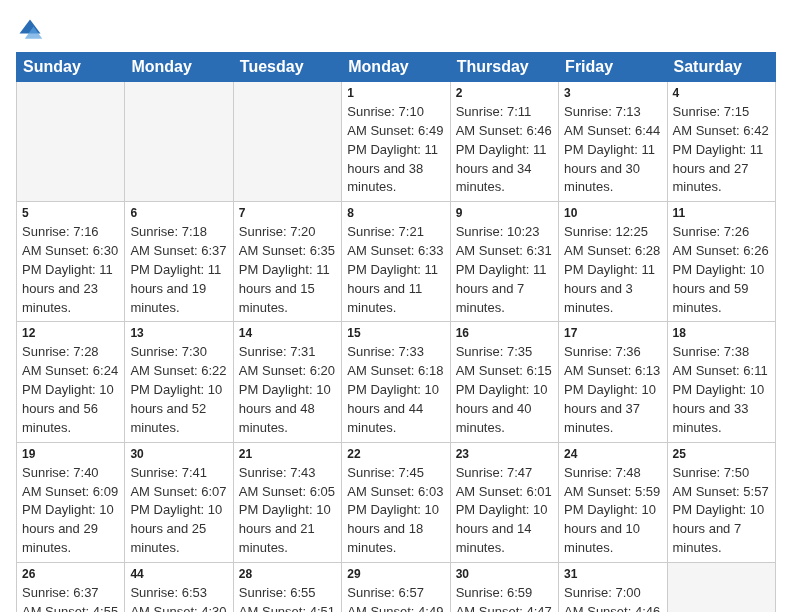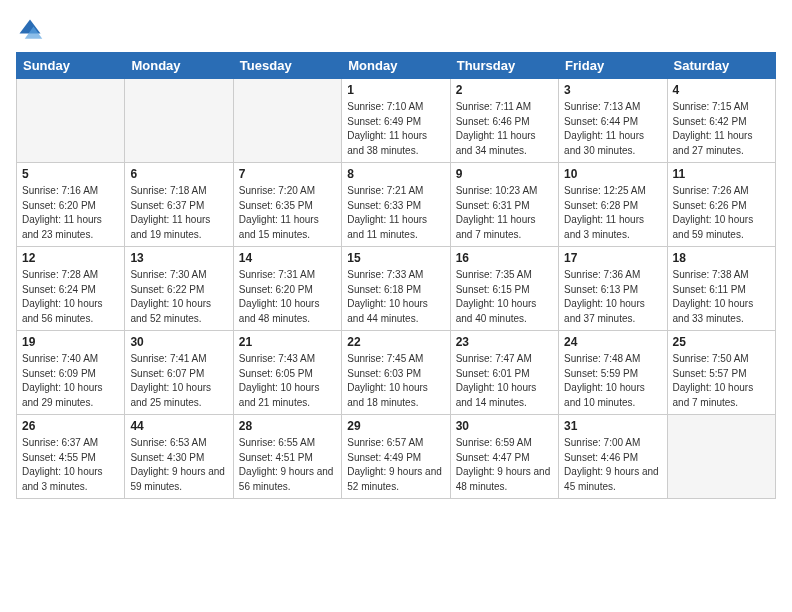--- a/index.html
+++ b/index.html
@@ -49,21 +49,21 @@
       margin-top: 2px;
     }
     .calendar {
       width: 100%;
       border-collapse: collapse;
       margin-top: 8px;
     }
     .calendar th {
       background: #2a6db5;
       color: #fff;
-      font-size: 13px;
+      font-size: 16px;
       font-weight: bold;
       text-align: left;
       padding: 5px 6px;
       border: 1px solid #2a6db5;
     }
     .calendar td {
       vertical-align: top;
       border: 1px solid #ccc;
       padding: 4px 5px;
       width: 108px;
@@ -74,21 +74,21 @@
       background: #f5f5f5;
     }
     .day-num {
       font-size: 12px;
       font-weight: bold;
       color: #222;
       display: block;
       margin-bottom: 3px;
     }
     .day-detail {
-      font-size: 10px;
+      font-size: 13px;
       color: #333;
       line-height: 1.45;
     }
     .week-row td {
       height: 80px;
     }
   </style>
 </head>
 <body>
 
@@ -153,21 +153,21 @@
             <div class="day-detail">Sunrise: 7:15 AM
 Sunset: 6:42 PM
 Daylight: 11 hours
 and 27 minutes.</div>
           </td>
         </tr>
         <tr class="week-row">
           <td>
             <span class="day-num">5</span>
             <div class="day-detail">Sunrise: 7:16 AM
-Sunset: 6:20 PM
+Sunset: 6:30 PM
 Daylight: 11 hours
 and 23 minutes.</div>
           </td>
           <td>
             <span class="day-num">6</span>
             <div class="day-detail">Sunrise: 7:18 AM
 Sunset: 6:37 PM
 Daylight: 11 hours
 and 19 minutes.</div>
           </td>

